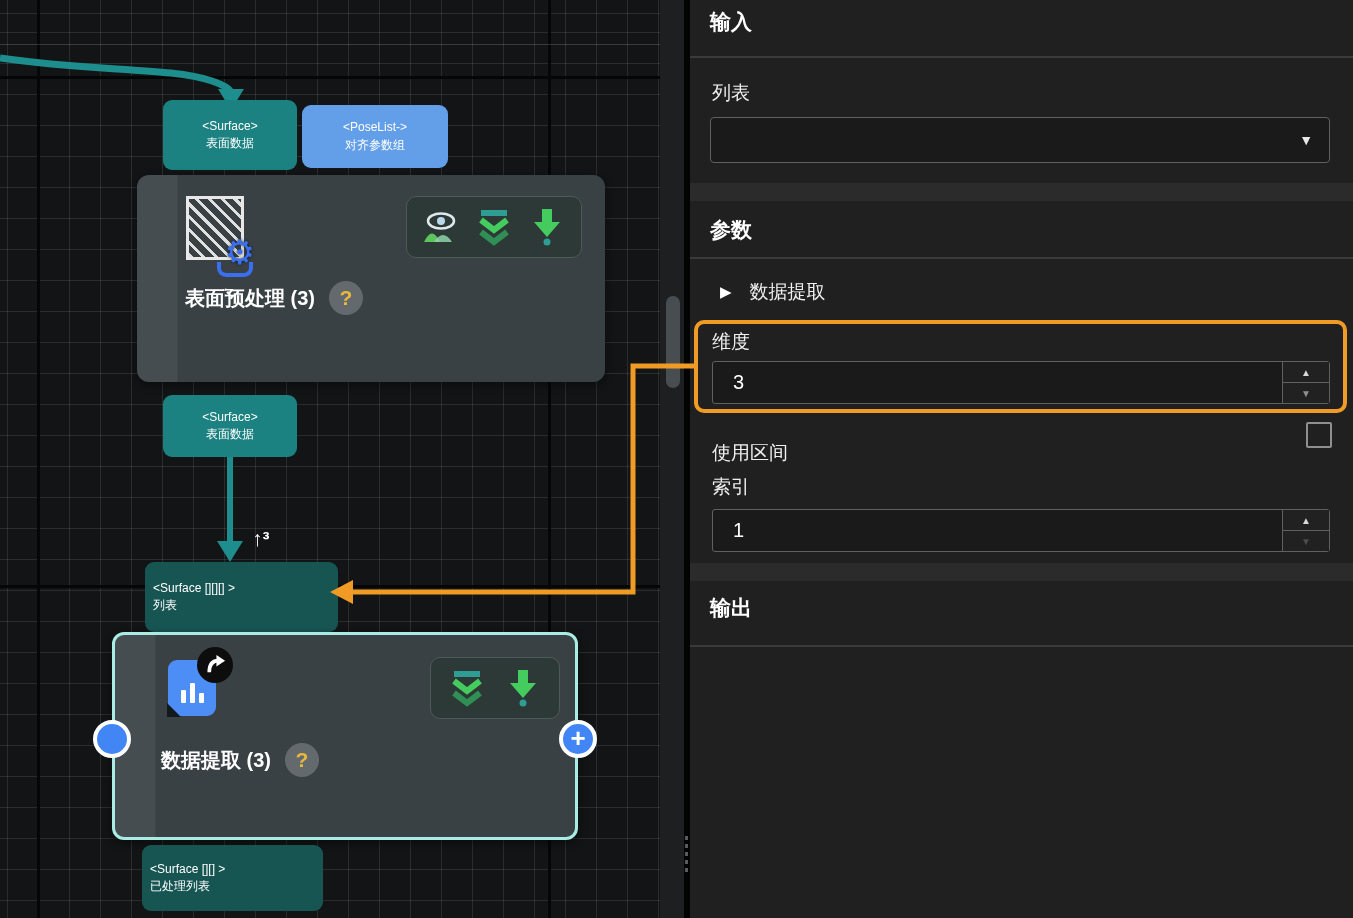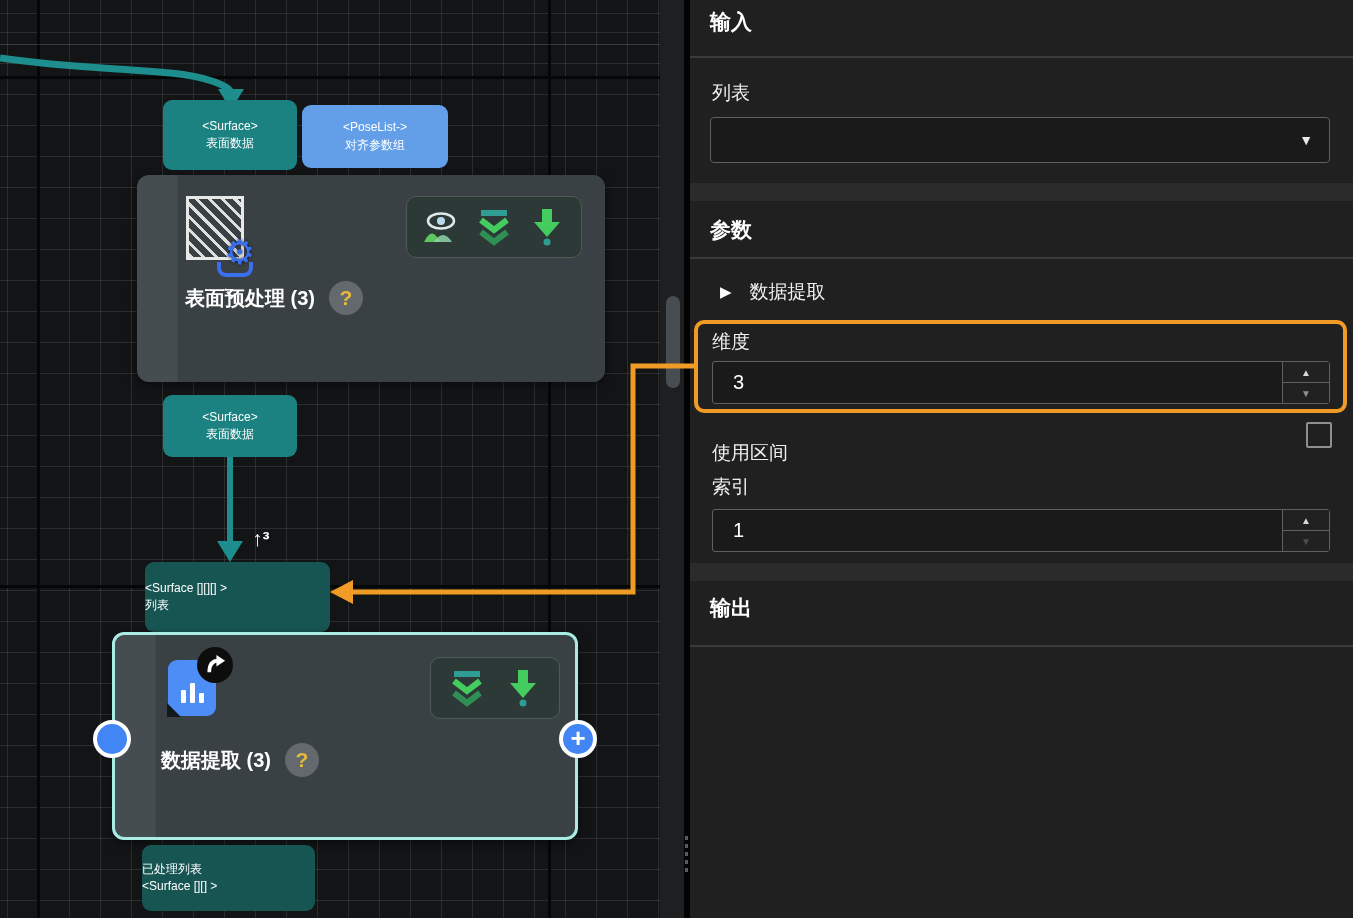--- a/index.html
+++ b/index.html
@@ -23,21 +23,21 @@
   
   .port{
     position:absolute;border-radius:9px;color:#fff;
     display:flex;flex-direction:column;justify-content:center;
     text-align:center;line-height:1.45;font-size:12px;
   }
   .port.teal{background:#1b8181;}
   .port.teal-dark{background:#175553;}
   .port.blue{background:#639fe8;}
   .port .tline{white-space:nowrap;}
-  .port.left-text{text-align:left;padding-left:0;}
+  .port.left-text{text-align:left;padding-left:8px;}
   
   .node{
     position:absolute;border-radius:12px;
     background:linear-gradient(90deg,#454d50 0px,#454d50 40px,#3a4144 41px);
     box-shadow:0 3px 10px rgba(0,0,0,0.45);
   }
   .node.selected{border:3px solid #a9ece3;}
   .node-title-row{position:absolute;display:flex;align-items:center;gap:14px;}
   .node-title{font-size:20px;font-weight:bold;color:#fff;white-space:nowrap;}
   .help-badge{
@@ -231,22 +231,22 @@
       </div>
       <div class="node-title-row" style="left:46px;top:108px;">
         <span class="node-title">数据提取 (3)</span>
         <span class="help-badge">?</span>
       </div>
       <div class="conn-circle" style="left:-22px;top:85px;"></div>
       <div class="conn-circle" style="right:-22px;top:85px;">+</div>
     </div>
 
     <div class="port teal-dark left-text" style="left:142px;top:845px;width:173px;height:66px;">
+      <span class="tline">&lt;Surface [][] &gt;</span>
       <span class="tline">已处理列表</span>
-      <span class="tline">&lt;Surface [][] &gt;</span>
     </div>
   </div>
 
   <div id="gutter"></div>
   <div id="canvas-scroll-thumb"></div>
   <div id="splitter-line"></div>
   <div id="splitter-dots">
     <span></span>
       <span></span>
       <span></span>

